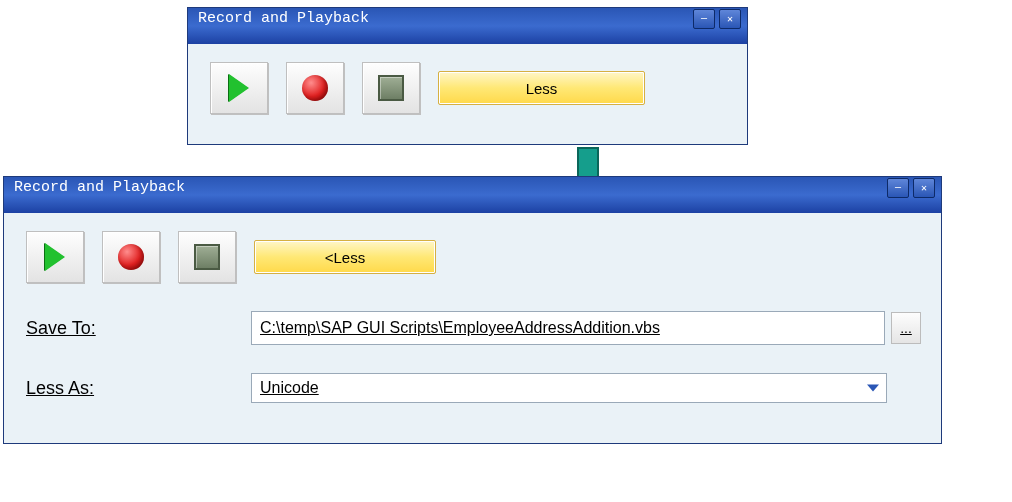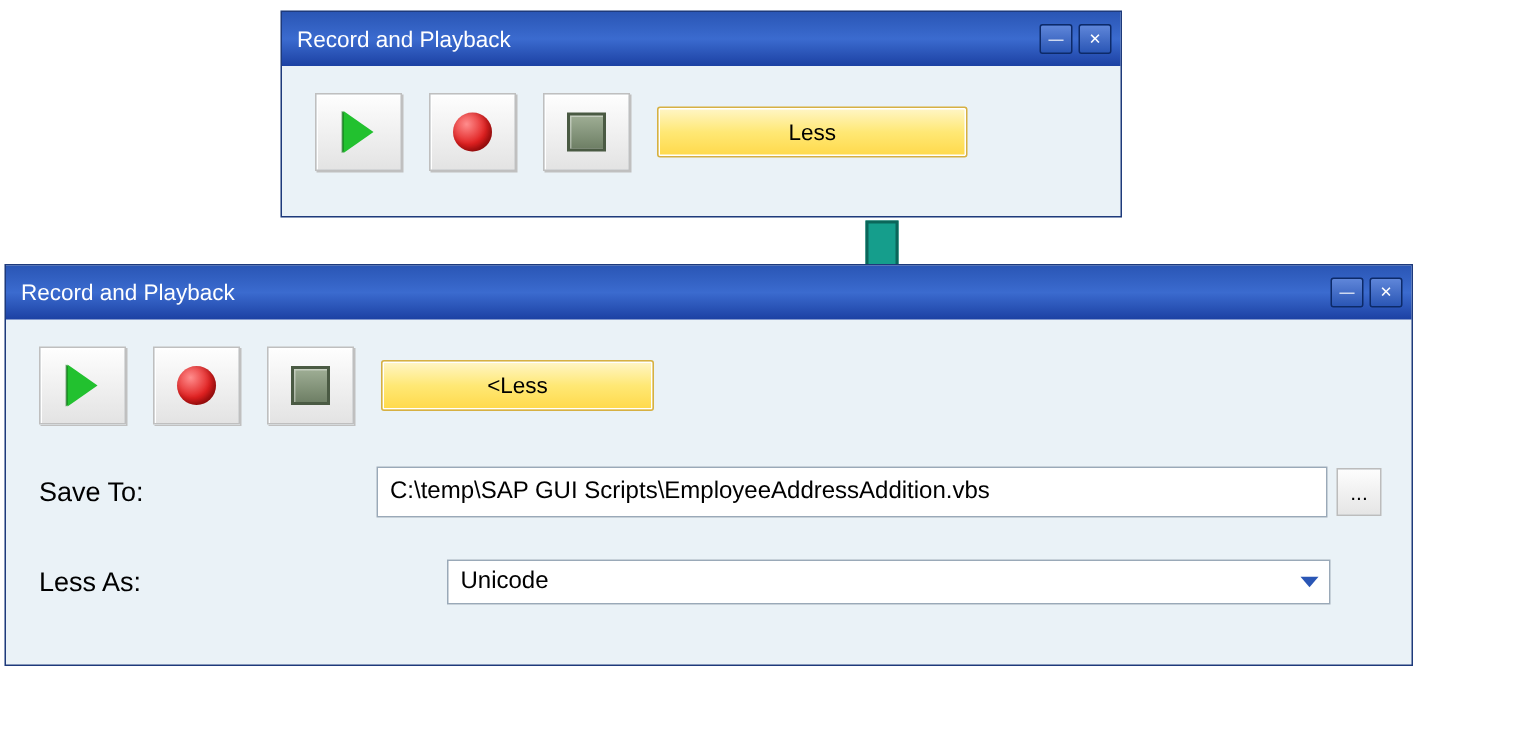--- a/index.html
+++ b/index.html
@@ -14,26 +14,27 @@
   }
   .window {
     position: absolute;
     border: 1px solid #1e3a7b;
     background: #eaf2f7;
     box-sizing: border-box;
   }
   .titlebar {
     background: linear-gradient(to bottom, #2a56b5 0%, #3b6bcf 50%, #1c41a3 100%);
     color: #fff;
-    height: 36px;
-    display: flex;
-    align-items: center;
-    padding: 0 6px 0 10px;
+    height: 21px;
+    display: flex;
+    align-items: center;
+    padding: 0 6px 15px 10px;
     font-size: 15px;
     position: relative;
+    font-family: Liberation Mono, monospace;
   }
   .titlebar .title-text {
     flex: 1;
     white-space: nowrap;
   }
   .titlebar .win-btn {
     width: 20px;
     height: 18px;
     margin-left: 4px;
     border: 1px solid #0d2a68;
@@ -100,20 +101,21 @@
     cursor: pointer;
     box-shadow: 0 0 0 1px #fff inset;
   }
   .yellow-wide { width: 205px; }
   .yellow-med  { width: 180px; }
 
   .form-row {
     display: flex;
     align-items: center;
     margin-top: 28px;
+    text-decoration: underline;
   }
   .form-label {
     width: 225px;
     font-size: 18px;
     color: #000;
   }
   .text-input {
     flex: 1;
     height: 30px;
     border: 1px solid #9aa9b8;
@@ -130,21 +132,20 @@
     background: linear-gradient(to bottom,#fdfdfd,#e5e5e5);
     display: flex;
     align-items: center;
     justify-content: center;
     font-size: 14px;
     cursor: pointer;
   }
   .select-wrap {
     flex: 1;
     position: relative;
-    margin-left: 47px;
   }
   .select-box {
     width: 100%;
     height: 30px;
     border: 1px solid #9aa9b8;
     background: #fff;
     font-size: 16px;
     padding: 0 28px 0 8px;
     box-sizing: border-box;
     display: flex;

